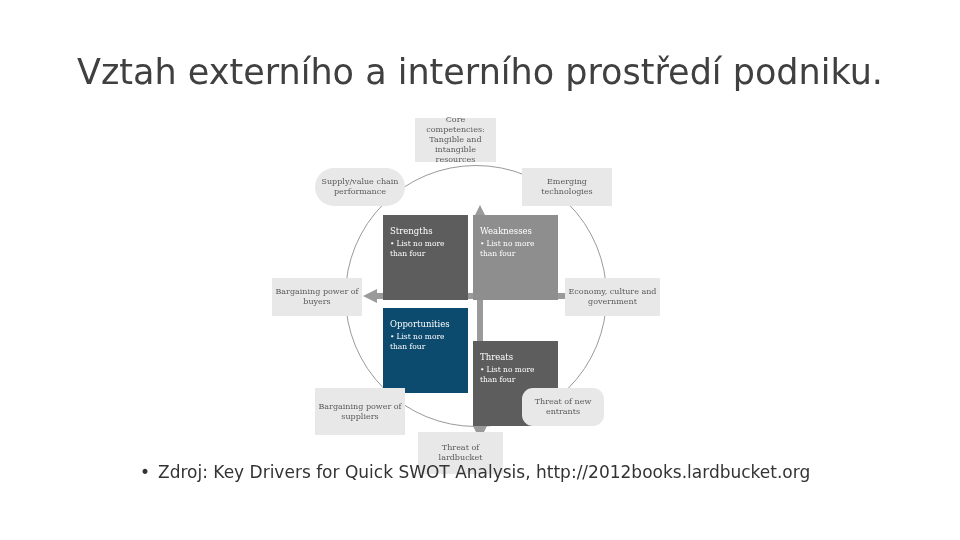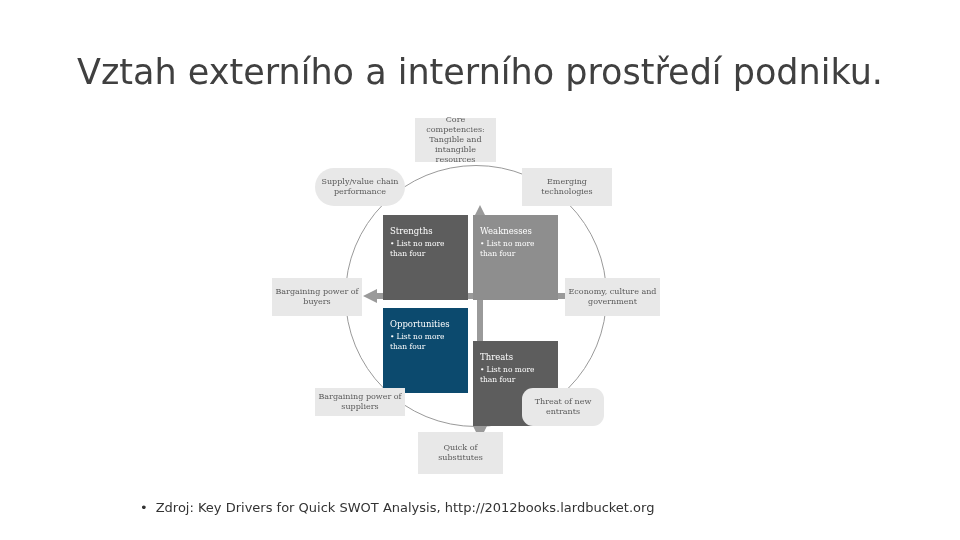--- a/index.html
+++ b/index.html
@@ -54,32 +54,32 @@
     font-family:"DejaVu Serif", serif;
     font-size:8px;line-height:10px;
     display:flex;align-items:center;justify-content:center;
     text-align:center;padding:3px;box-sizing:border-box;
   }
   .ob-core{left:145px;top:8px;width:81px;height:44px;}
   .ob-supply{left:45px;top:58px;width:90px;height:38px;border-radius:19px;}
   .ob-emerging{left:252px;top:58px;width:90px;height:38px;}
   .ob-buyers{left:2px;top:168px;width:90px;height:38px;}
   .ob-economy{left:295px;top:168px;width:95px;height:38px;}
-  .ob-suppliers{left:45px;top:278px;width:90px;height:28px;}
+  .ob-suppliers{left:45px;top:278px;width:90px;height:47px;}
   .ob-newentrants{left:252px;top:278px;width:82px;height:38px;border-radius:11px;}
   .ob-substitutes{left:148px;top:322px;width:85px;height:42px;}
 
   
   .arrow-v{position:absolute;left:202px;top:95px;width:16px;height:235px;}
   .arrow-h{position:absolute;left:93px;top:178px;width:235px;height:16px;}
   .arrow-v svg, .arrow-h svg{display:block;}
 
   .source-line{
-    position:absolute;left:140px;top:500px;width:700px;
-    font-size:13px;color:#333333;
+    position:absolute;left:140px;top:462px;width:700px;
+    font-size:17px;color:#333333;
     font-family:"DejaVu Sans", sans-serif;
     white-space:nowrap;
   }
   .source-line .bullet{margin-right:8px;}
 </style>
 </head>
 <body>
 
 <div id="slide">
 
@@ -120,21 +120,21 @@
       <span class="qitem">List no more than four</span>
     </div>
 
     <div class="obox ob-core">Core competencies: Tangible and intangible resources</div>
     <div class="obox ob-supply">Supply/value chain performance</div>
     <div class="obox ob-emerging">Emerging technologies</div>
     <div class="obox ob-buyers">Bargaining power of buyers</div>
     <div class="obox ob-economy">Economy, culture and government</div>
     <div class="obox ob-suppliers">Bargaining power of suppliers</div>
     <div class="obox ob-newentrants">Threat of new entrants</div>
-    <div class="obox ob-substitutes">Quick of substitutes</div>
+    <div class="obox ob-substitutes">Threat of lardbucket</div>
 
   </div>
 
   <div class="source-line">
     <span class="bullet">•</span><span>Zdroj: Key Drivers for Quick SWOT Analysis, http://2012books.lardbucket.org</span>
   </div>
 
 </div>
 
 </body></html>

